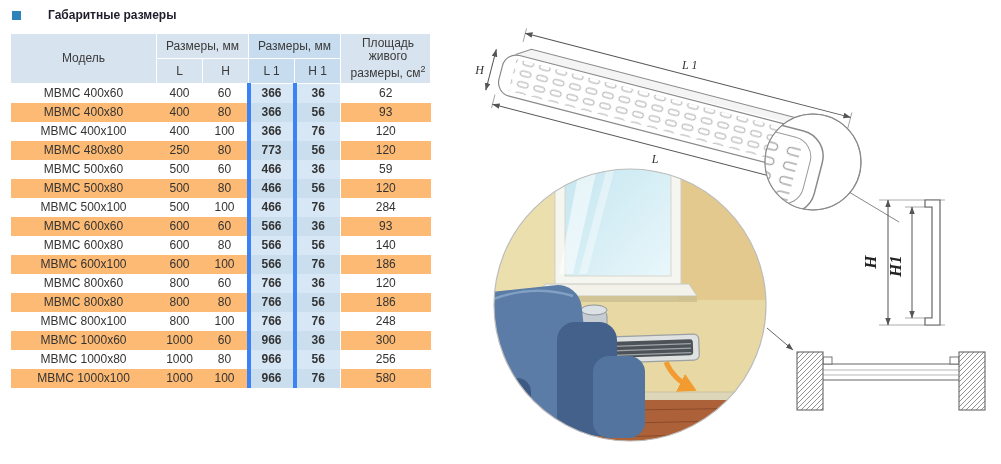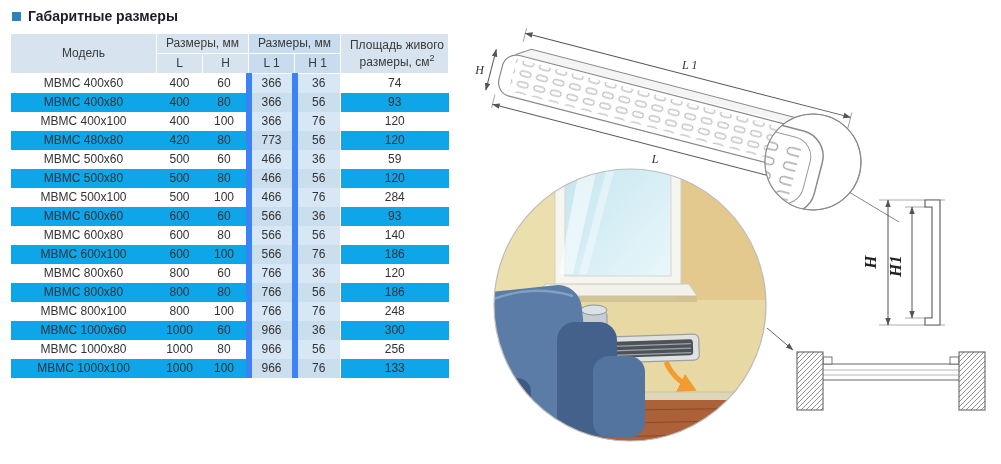--- a/index.html
+++ b/index.html
@@ -2,34 +2,34 @@
 <html><head>
 <meta charset="utf-8">
 <style>
   * { margin:0; padding:0; box-sizing:border-box; }
   html,body { width:1001px; height:464px; background:#fff; overflow:hidden;
               font-family:"Liberation Sans", sans-serif; position:relative; }
 
   
   .title-row { position:absolute; left:12px; top:8px; display:flex; align-items:center; gap:7px; }
   .bullet { width:9px; height:9px; background:#2e83b8; display:inline-block; }
-  .title  { font-size:14px; font-weight:bold; color:#1d1d2b; }
+  .title  { font-size:12px; font-weight:bold; color:#1d1d2b;margin-left:20px; }
 
   
   table { position:absolute; left:10px; top:33px; border-collapse:collapse;
           font-size:12px; color:#333; table-layout:fixed; }
   th { background:#d7e3ef; font-weight:normal; color:#3a3a3a; border:1px solid #fff;
        text-align:center; vertical-align:middle; padding:3px 2px; line-height:13px; }
   th.th-model { width:146px;margin-top:44px; }
   th.th-num   { width:46px; }
-  th.th-area  { width:108px;padding-left:7px; }
+  th.th-area  { width:90px;padding-left:7px; }
   th.sub-hl   { background:#c7dcef; }
   td { text-align:center; height:19px; line-height:15px; padding:1px 3px; }
-  tbody tr.alt td { background:#0ea5e9; }
-  td.col-hl { background:#d8e7f5; font-weight:normal; border-left:6px solid #3b82f6; border-right:1px solid #fff; }
+  tbody tr.alt td { background:#fdba74; }
+  td.col-hl { background:#d8e7f5; font-weight:bold; border-left:4px solid #3b82f6; border-right:1px solid #fff; }
   tbody tr.alt td.col-hl { background:#cadeee; }
   sup { font-size:9px; }
 
   
   .drawings { position:absolute; left:461px; top:0; }
   .dimSmall { font:italic 12px "Liberation Serif", serif; fill:#333; }
   .dimBig   { font:italic bold 17px "Liberation Serif", serif; fill:#222; }
 </style>
 </head>
 <body>
@@ -57,41 +57,41 @@
       <th class="th-num sub-hl">H 1</th>
     </tr>
   </thead>
   <tbody>
       <tr>
         <td class="col-model">МВМС 400х60</td>
         <td class="col-num">400</td>
         <td class="col-num">60</td>
         <td class="col-hl">366</td>
         <td class="col-hl">36</td>
-        <td class="col-area">74</td>
+        <td class="col-area">62</td>
       </tr>
       <tr class="alt">
         <td class="col-model">МВМС 400х80</td>
         <td class="col-num">400</td>
         <td class="col-num">80</td>
         <td class="col-hl">366</td>
         <td class="col-hl">56</td>
         <td class="col-area">93</td>
       </tr>
       <tr>
         <td class="col-model">МВМС 400х100</td>
         <td class="col-num">400</td>
         <td class="col-num">100</td>
         <td class="col-hl">366</td>
         <td class="col-hl">76</td>
         <td class="col-area">120</td>
       </tr>
       <tr class="alt">
         <td class="col-model">МВМС 480х80</td>
-        <td class="col-num">420</td>
+        <td class="col-num">250</td>
         <td class="col-num">80</td>
         <td class="col-hl">773</td>
         <td class="col-hl">56</td>
         <td class="col-area">120</td>
       </tr>
       <tr>
         <td class="col-model">МВМС 500х60</td>
         <td class="col-num">500</td>
         <td class="col-num">60</td>
         <td class="col-hl">466</td>
@@ -177,21 +177,21 @@
         <td class="col-hl">966</td>
         <td class="col-hl">56</td>
         <td class="col-area">256</td>
       </tr>
       <tr class="alt">
         <td class="col-model">МВМС 1000х100</td>
         <td class="col-num">1000</td>
         <td class="col-num">100</td>
         <td class="col-hl">966</td>
         <td class="col-hl">76</td>
-        <td class="col-area">133</td>
+        <td class="col-area">580</td>
       </tr>
     </tbody>
 </table>
 
 <svg class="drawings" width="540" height="464" viewBox="0 0 540 464">
   <defs>
     <marker id="dimA" viewBox="0 0 10 10" refX="9" refY="5" markerWidth="8" markerHeight="8" orient="auto-start-reverse">
       <path d="M0,1.5 L9.5,5 L0,8.5 Z" fill="#555"></path>
     </marker>
     <marker id="arrO" viewBox="0 0 10 10" refX="7" refY="5" markerWidth="4" markerHeight="4" orient="auto">

